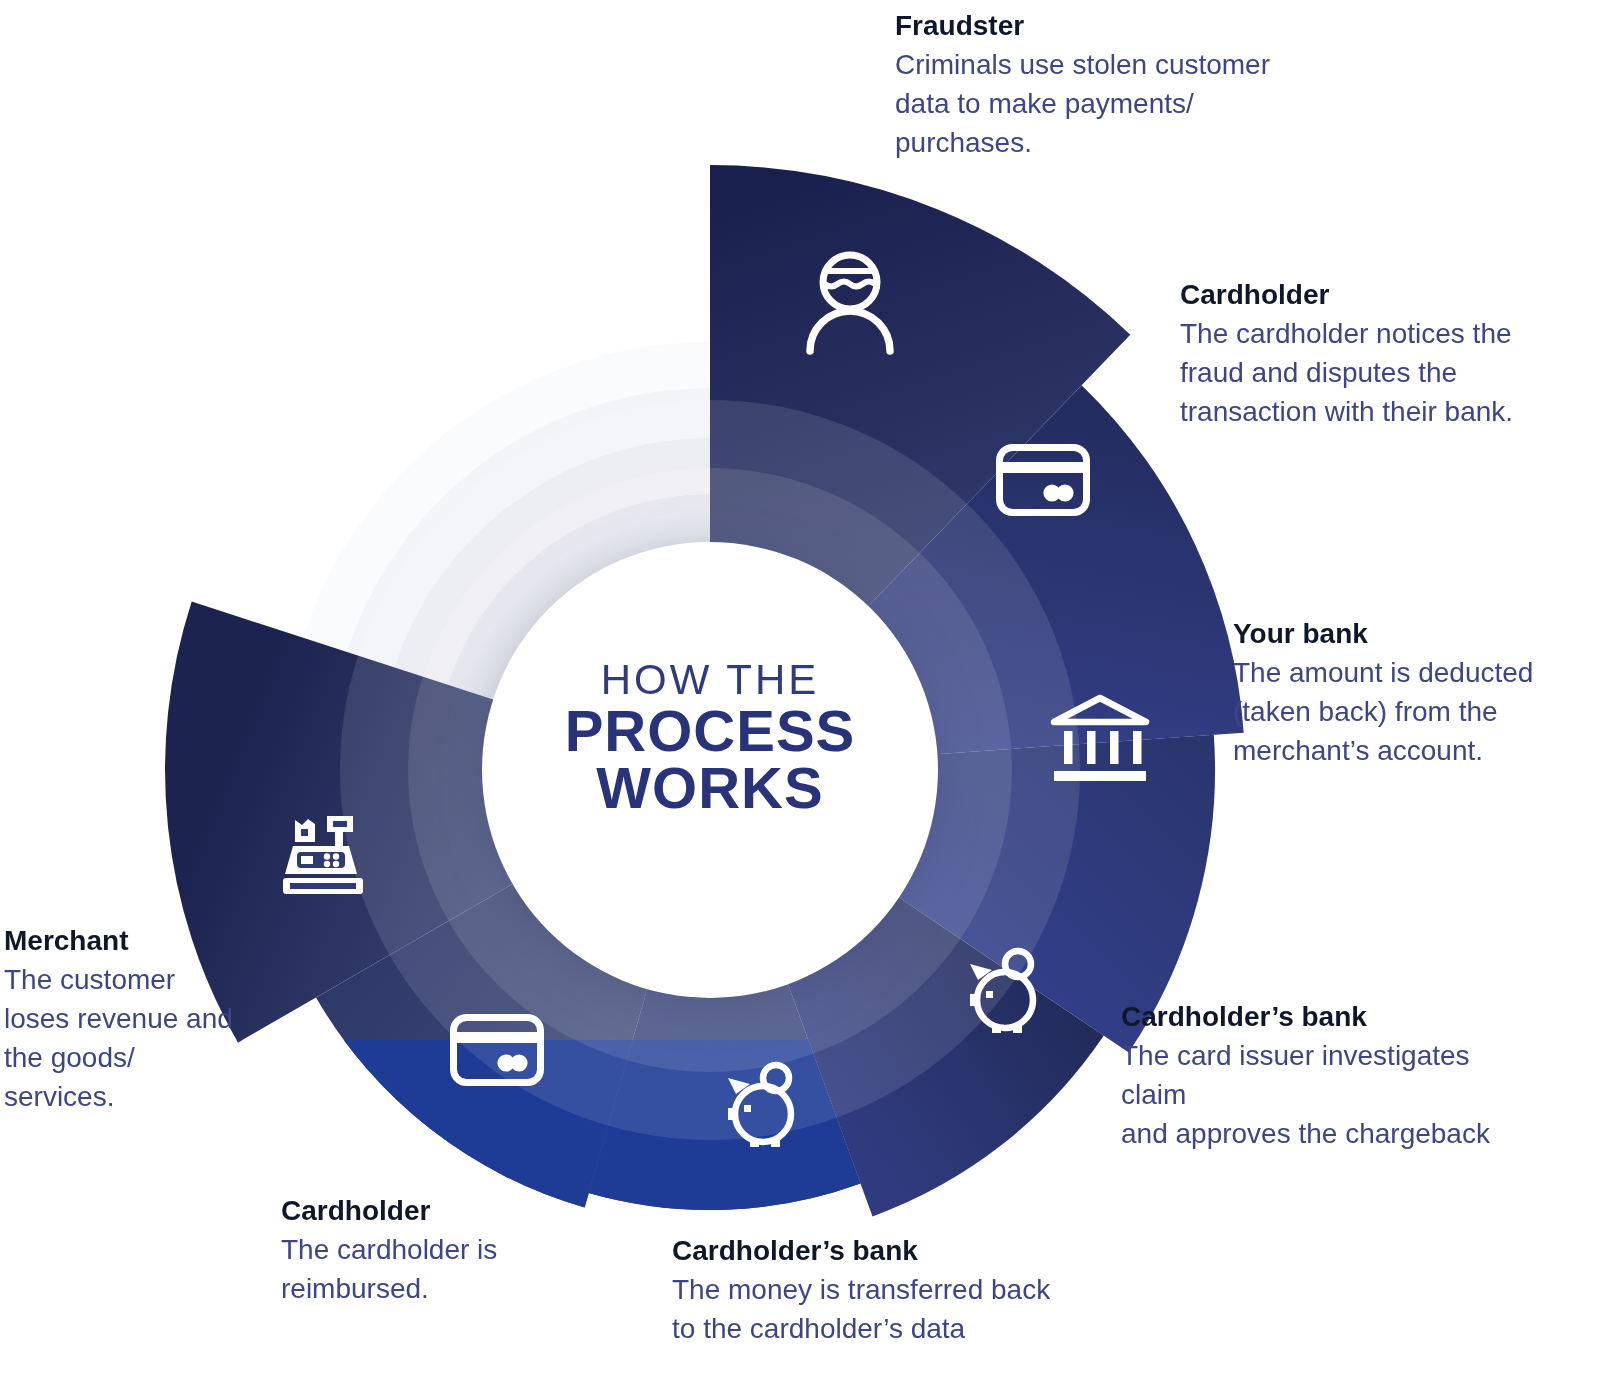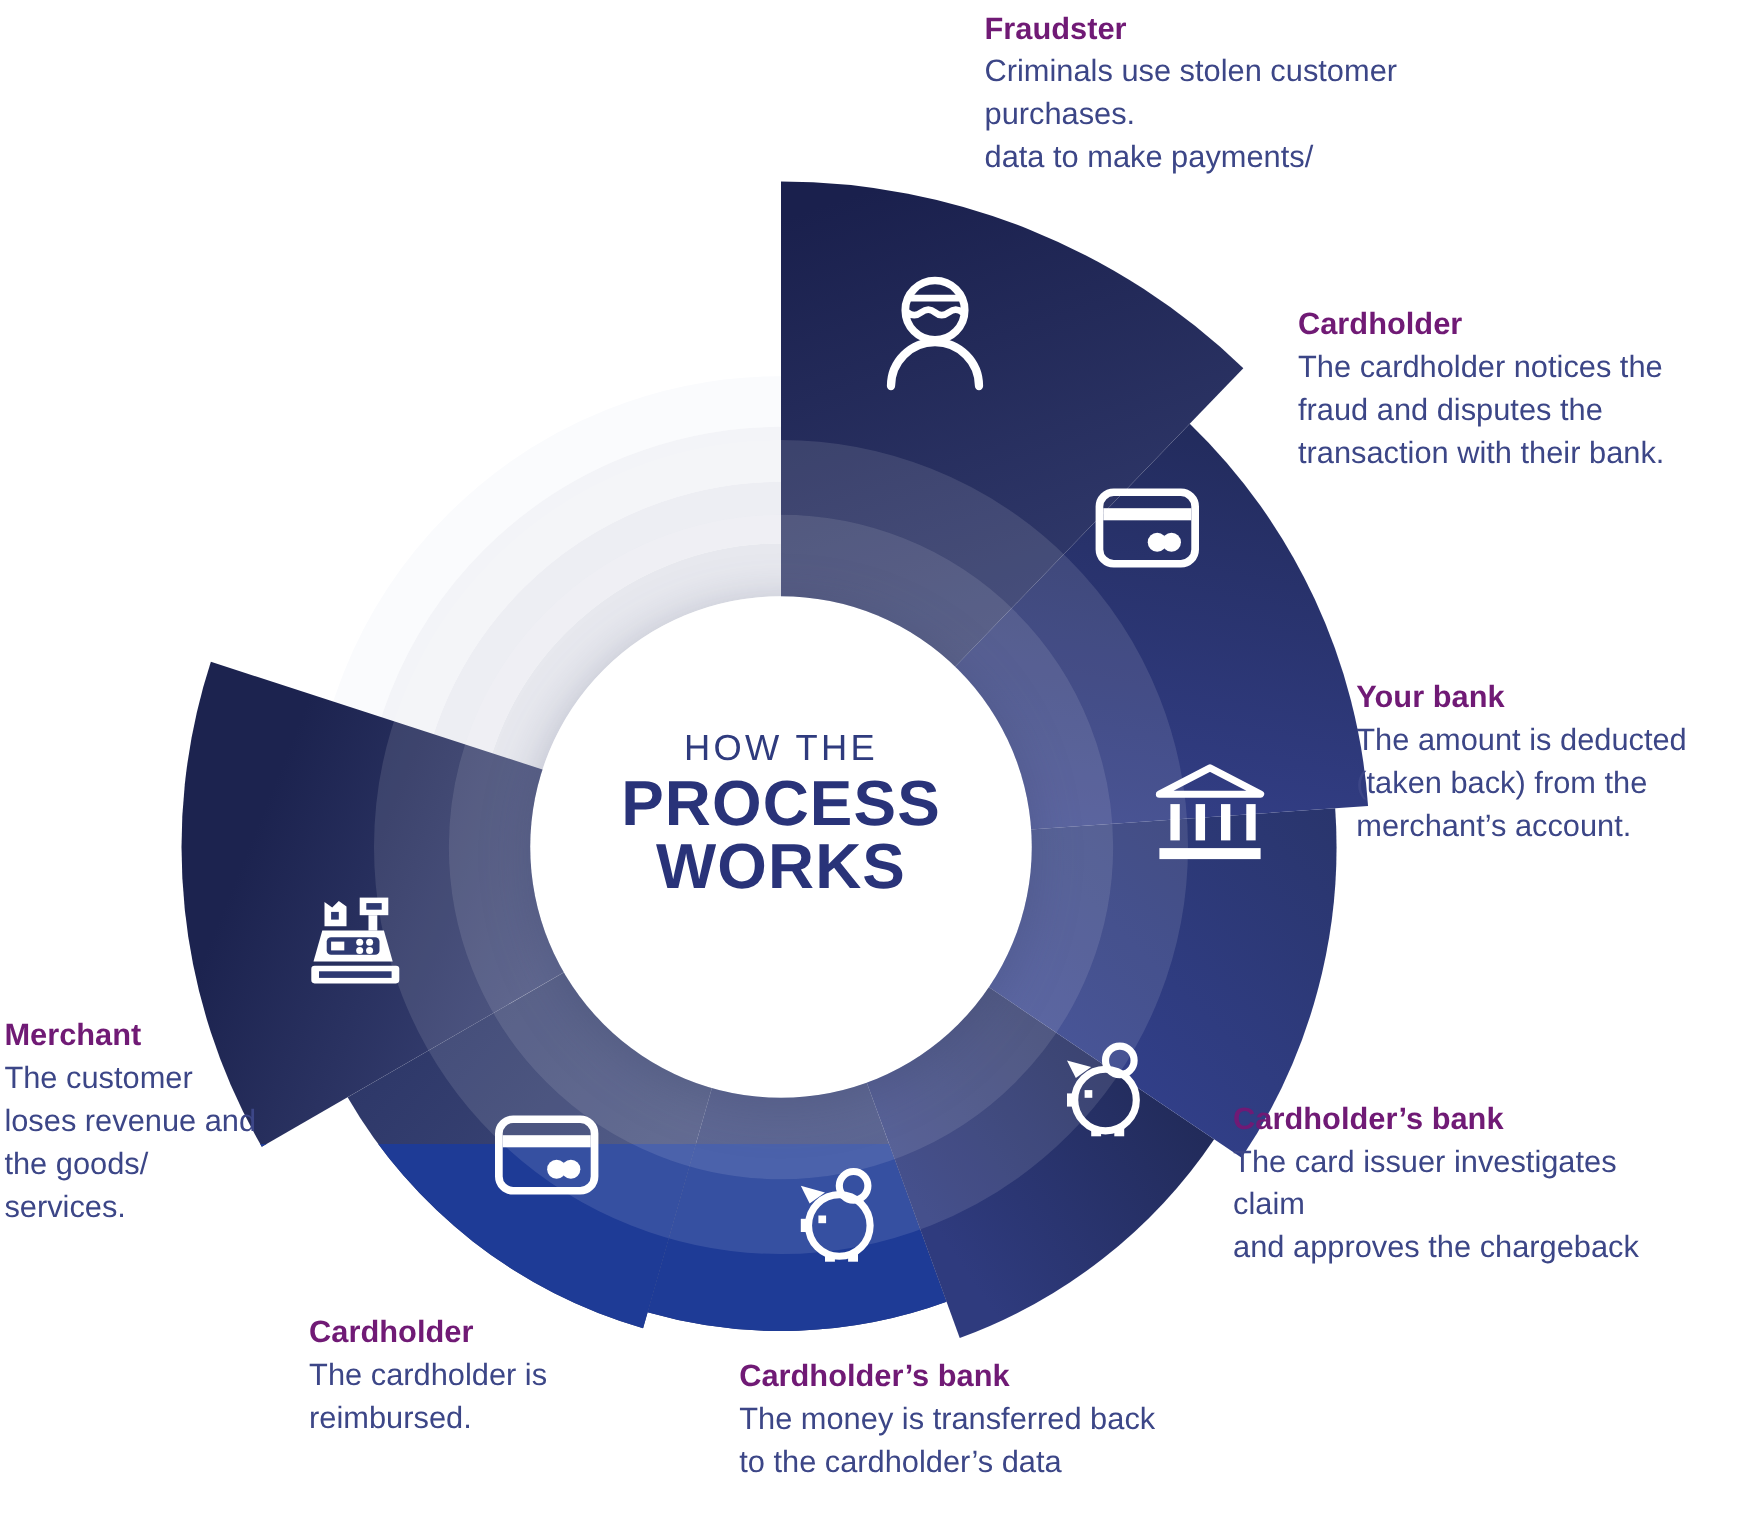--- a/index.html
+++ b/index.html
@@ -2,25 +2,25 @@
 <html><head>
 <meta charset="utf-8">
 <style>
   html,body{margin:0;padding:0;background:#ffffff;}
   #stage{
     position:relative;width:1600px;height:1378px;overflow:hidden;background:#ffffff;
     font-family:"Liberation Sans", sans-serif;
   }
   #wheel{position:absolute;left:0;top:0;}
   .label{position:absolute;color:#3c4687;font-size:28px;line-height:39px;}
-  .label .title{font-weight:bold;color:#701a75;}
+  .label .title{font-weight:bold;color:#0f172a;}
   .center-text{
     position:absolute;left:490px;top:658px;width:440px;text-align:center;color:#2f3b7e;
   }
-  .center-text .eyebrow{font-size:33px;letter-spacing:3px;font-weight:400;line-height:44px;}
+  .center-text .eyebrow{font-size:42px;letter-spacing:3px;font-weight:400;line-height:44px;}
   .center-text .big{font-size:58px;font-weight:800;letter-spacing:1px;line-height:57px;color:#293379;}
 </style>
 </head>
 <body>
 
 <div id="stage">
 
   <svg id="wheel" width="1600" height="1378" viewBox="0 0 1600 1378">
     <defs>
       <linearGradient id="g1" gradientUnits="userSpaceOnUse" x1="710" y1="200" x2="900" y2="760">
@@ -155,22 +155,22 @@
 
   <div class="center-text">
     <div class="eyebrow">HOW THE</div>
     <div class="big">PROCESS</div>
     <div class="big">WORKS</div>
   </div>
 
   <div class="label" style="left:895px;top:6px;width:440px;">
     <div class="title">Fraudster</div>
     <div>Criminals use stolen customer</div>
+    <div>data to make payments/</div>
     <div>purchases.</div>
-    <div>data to make payments/</div>
   </div>
 
   <div class="label" style="left:1180px;top:275px;width:400px;">
     <div class="title">Cardholder</div>
     <div>The cardholder notices the</div>
     <div>fraud and disputes the</div>
     <div>transaction with their bank.</div>
   </div>
 
   <div class="label" style="left:1233px;top:614px;width:360px;">

